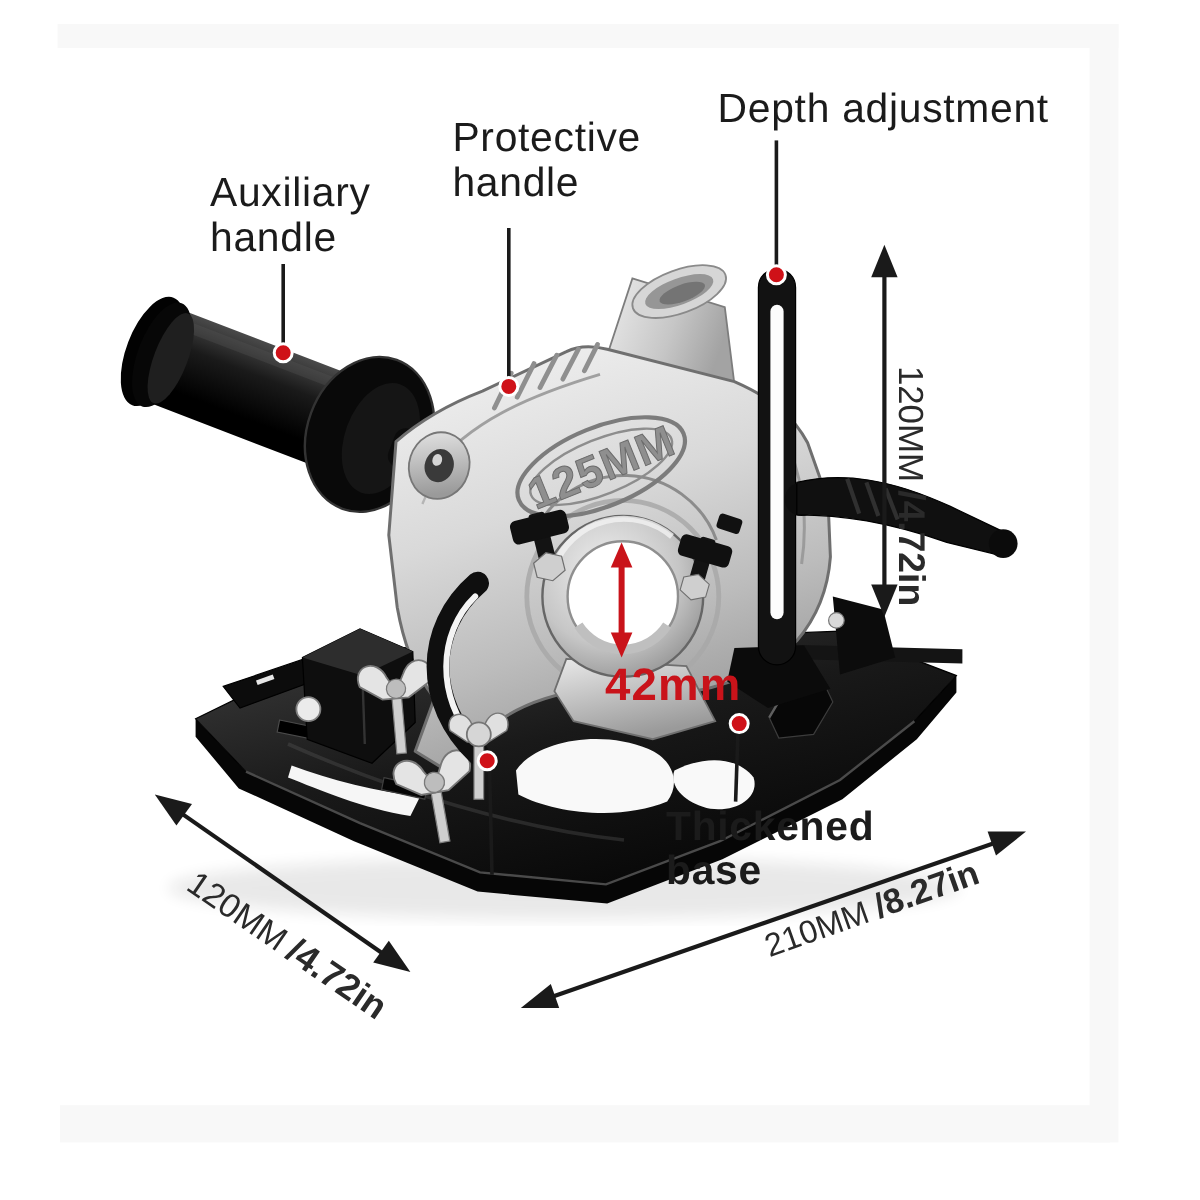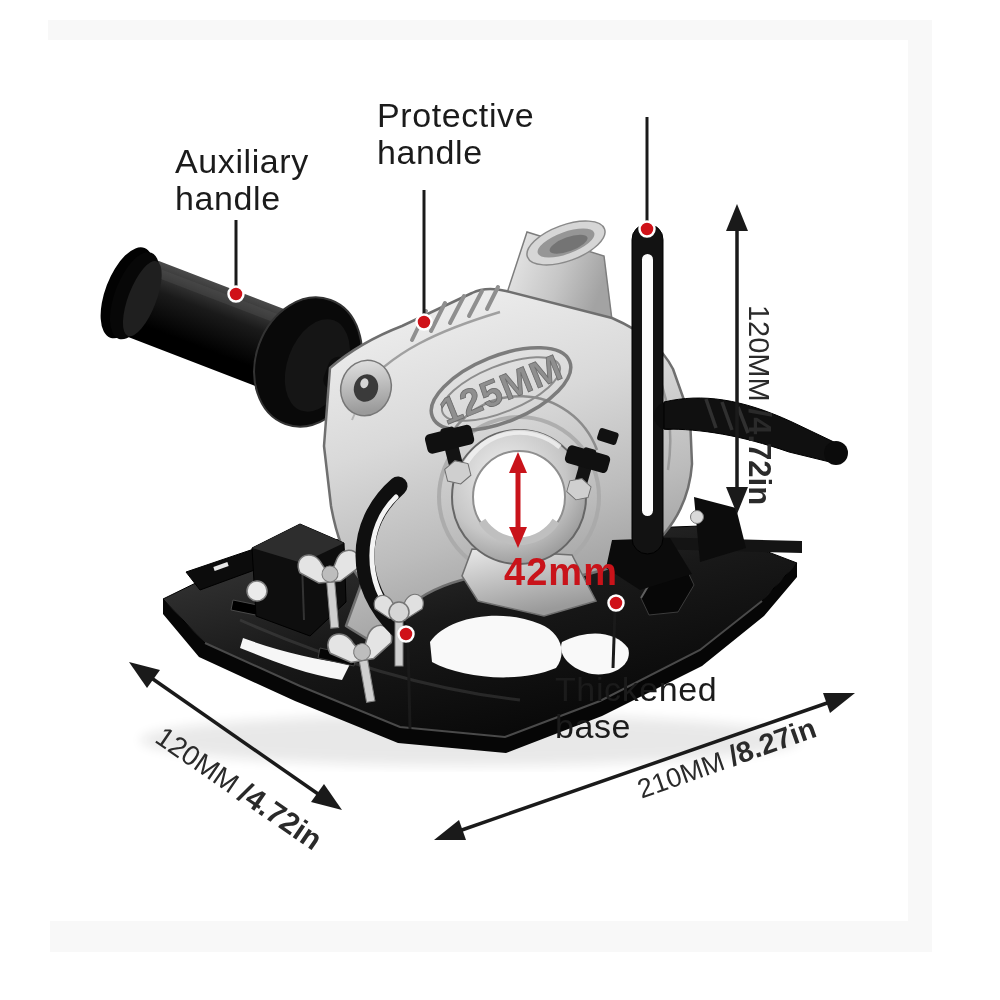--- a/index.html
+++ b/index.html
@@ -258,21 +258,24 @@
   </svg>
 
   <div class="label" style="left:175px;top:143px;">
     <span>Auxiliary</span>
     <span>handle</span>
   </div>
   <div class="label" style="left:377px;top:97px;">
     <span>Protective</span>
     <span>handle</span>
   </div>
-  <div class="label" style="left:555px;top:671px;">
+  <div class="label" style="left:598px;top:73px;">
+    <span>Depth adjustment</span>
+  </div>
+  <div class="label" style="left:555px;top:671px;font-weight:bold;">
     <span>Thickened</span>
     <span>base</span>
   </div>
 
   <div class="dim" id="dim-height">
     <span class="mm">120MM</span><span class="in">/4.72in</span>
   </div>
   <div class="dim" id="dim-width">
     <span class="mm">120MM</span><span class="in">/4.72in</span>
   </div>

